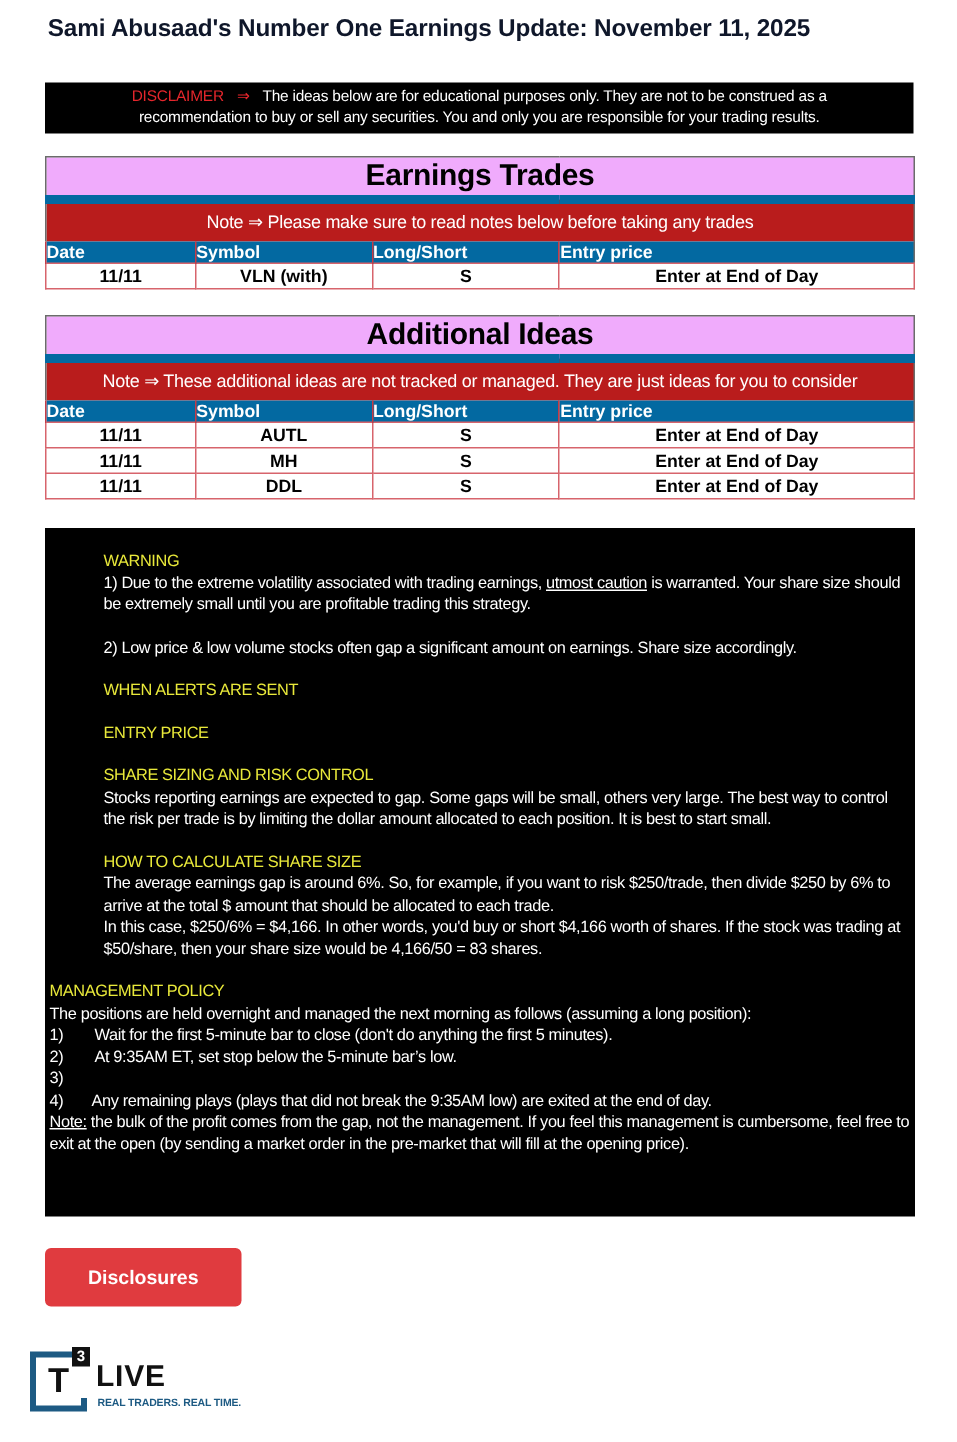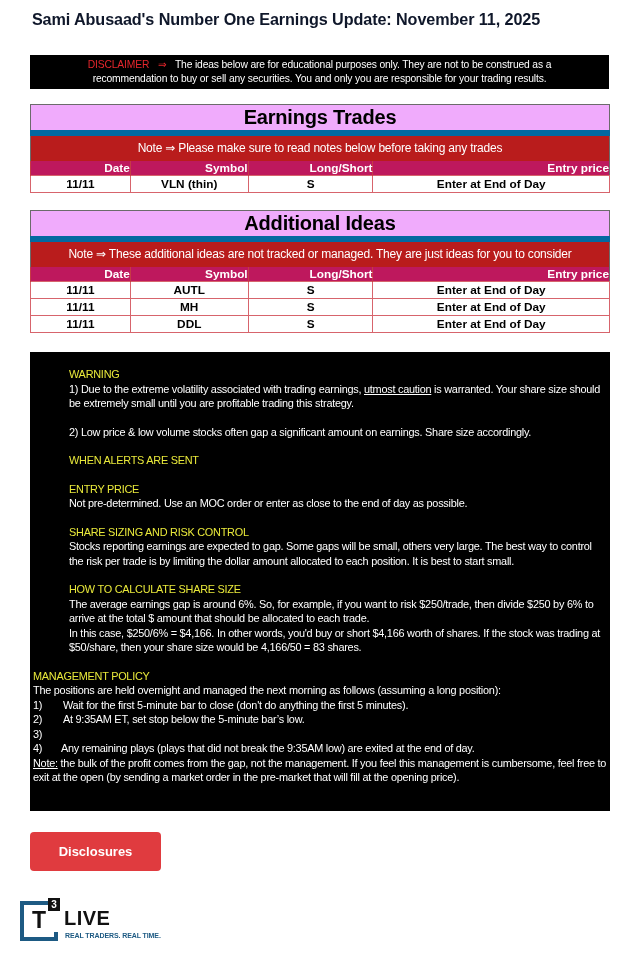--- a/index.html
+++ b/index.html
@@ -25,22 +25,22 @@
   }
   .trade-table .hdr-title {
     background: #f0abfc; height: 28px; text-align: center; font-weight: bold; font-size: 20px;
     border-bottom: 6px solid #0369a1; letter-spacing: -0.2px;
   }
   .trade-table .hdr-note {
     background: #b91c1c; height: 28px; color: #fff; text-align: center; font-size: 12px;
     letter-spacing: -0.2px;
   }
   .trade-table .col-row td {
-    background: #be185d; color: #fff; font-weight: bold; font-size: 11.8px; height: 15px;
-    text-align: right; border-left: 1px solid #c63b45; line-height: 14px; margin-top: 46px;
+    background: #0369a1; color: #fff; font-weight: bold; font-size: 11.8px; height: 15px;
+    text-align: left; border-left: 1px solid #c63b45; line-height: 14px; margin-top: 46px;
   }
   .trade-table .col-row td:first-child { border-left: 1px solid #c63b45; }
   .trade-table .data-row td {
     background: #fff; font-weight: bold; font-size: 11.8px; height: 17px; text-align: center;
     border: 1px solid #d7646c; line-height: 15px;
   }
   .c1 { width: 100px; } .c2 { width: 118px; } .c3 { width: 125px; } .c4 { width: 237px; }
 
   .notes {
     position: absolute; left: 30px; top: 352px; width: 580px; height: 459px;
@@ -107,21 +107,21 @@
         <td colspan="4" class="hdr-note">Note ⇒ Please make sure to read notes below before taking any trades</td>
       </tr>
   <tr class="col-row">
     <td class="c1">Date</td>
     <td class="c2">Symbol</td>
     <td class="c3">Long/Short</td>
     <td class="c4">Entry price</td>
   </tr>
   <tr class="data-row">
     <td>11/11</td>
-    <td>VLN (thin)</td>
+    <td>VLN (with)</td>
     <td>S</td>
     <td>Enter at End of Day</td>
   </tr>
 </tbody>
   </table>
 
 <table class="trade-table" style="top:210px;">
   <tbody>
       <tr>
         <td colspan="4" class="hdr-title">Additional Ideas</td>
@@ -161,21 +161,20 @@
     <div class="h">WARNING</div>
     <div><span>1) Due to the extreme volatility associated with trading earnings, </span><u>utmost caution</u><span> is warranted. Your share size should be extremely small until you are profitable trading this strategy.</span></div>
     <div style="height:14px;"></div>
     <div>2) Low price &amp; low volume stocks often gap a significant amount on earnings. Share size accordingly.</div>
   </div>
   <div class="sec">
     <div class="h">WHEN ALERTS ARE SENT</div>
   </div>
   <div class="sec">
     <div class="h">ENTRY PRICE</div>
-    <div>Not pre-determined. Use an MOC order or enter as close to the end of day as possible.</div>
   </div>
   <div class="sec">
     <div class="h">SHARE SIZING AND RISK CONTROL</div>
     <div>Stocks reporting earnings are expected to gap. Some gaps  will be small, others very large. The best way to control the risk per trade is by limiting the dollar amount allocated to each position. It is best to start small.</div>
   </div>
   <div class="sec">
     <div class="h">HOW TO CALCULATE SHARE SIZE</div>
     <div>The average earnings gap is around 6%. So, for example, if you want to risk $250/trade, then divide $250 by 6% to arrive at the total $ amount that should be allocated to each trade.</div>
     <div>In this case, $250/6% = $4,166. In other words, you'd buy or short $4,166 worth of shares. If the stock was trading at $50/share, then your share size would be 4,166/50 = 83 shares.</div>
   </div>

